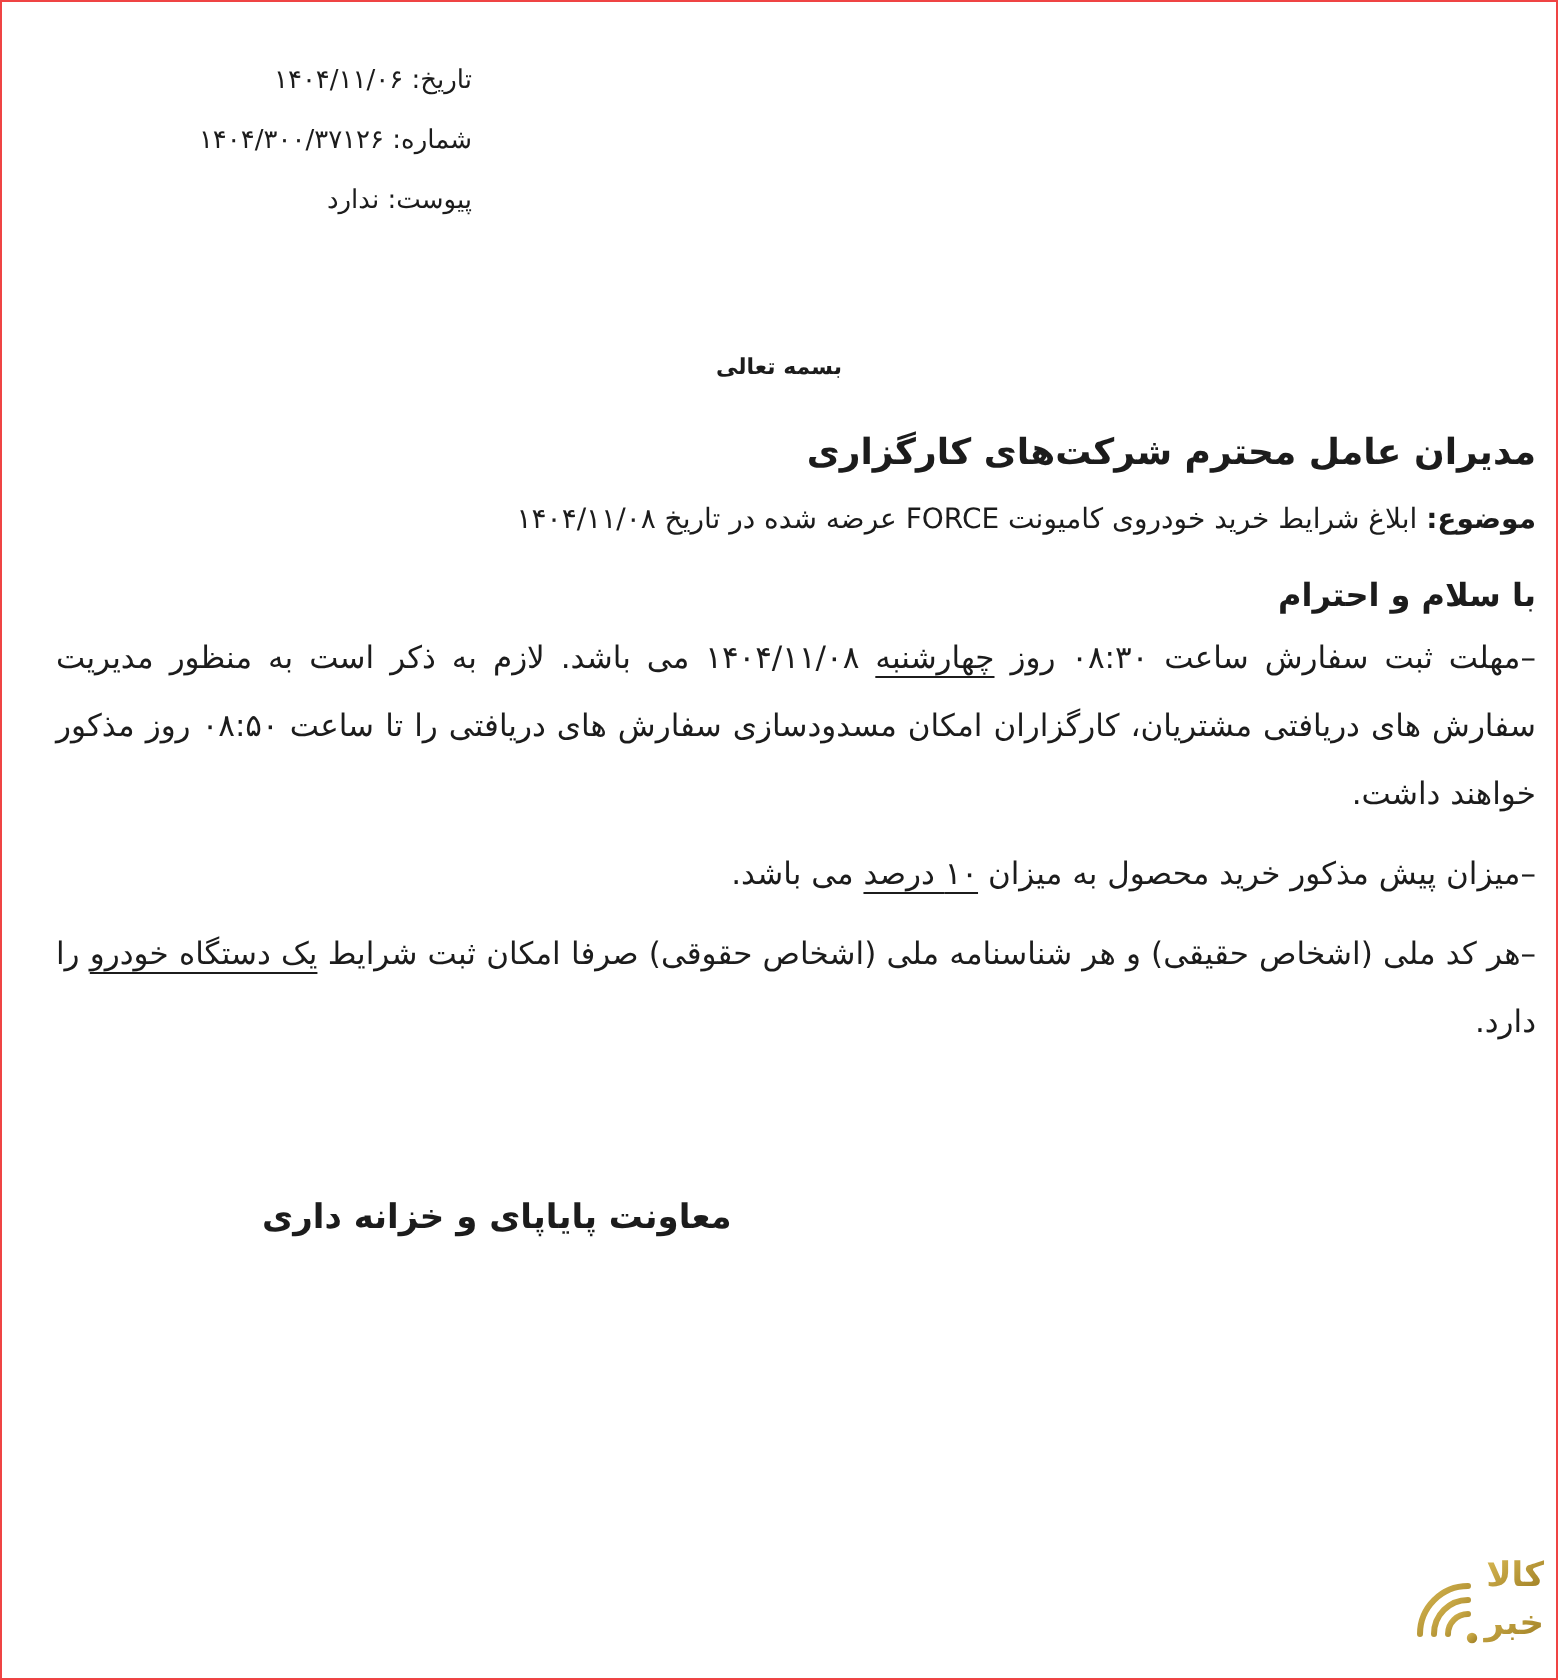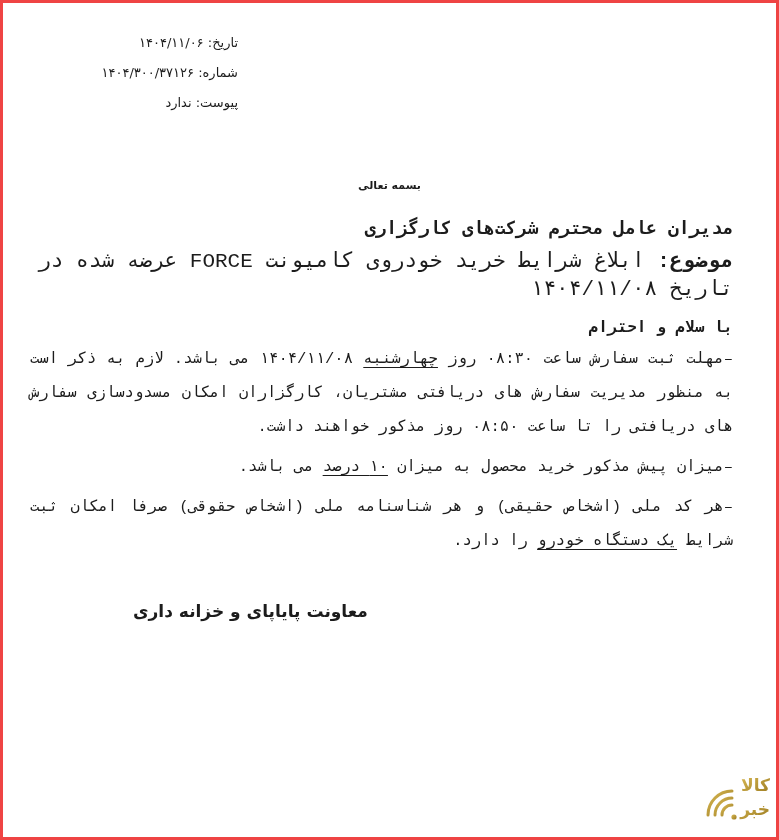--- a/index.html
+++ b/index.html
@@ -1,37 +1,37 @@
 <!DOCTYPE html>
 <html lang="fa"><head>
 <meta charset="utf-8">
 <style>
   html,body{margin:0;padding:0;background:#fff;}
   body{font-family:"DejaVu Sans",sans-serif;color:#1c1c1c;}
   .page{
     position:relative;width:779px;height:840px;box-sizing:border-box;
-    background:#fff;border:3px solid #ef4444;overflow:hidden;
+    background:#fff;border:1px solid #ef4444;overflow:hidden;
   }
   
   .meta{position:absolute;top:30px;left:22px;width:213px;direction:rtl;text-align:right;}
   .meta-row{font-size:13px;line-height:20px;margin-bottom:10px;white-space:nowrap;}
   .meta-label{color:#1c1c1c;}
   .meta-value{color:#1c1c1c;}
   
   .logo{position:absolute;top:24px;left:0;width:100%;text-align:center;}
   .logo svg{display:inline-block;}
   .org-fa{font-size:15px;font-weight:bold;color:#3b5ca8;margin-top:1px;direction:rtl;}
   .org-en{font-size:10.5px;color:#949494;letter-spacing:1.6px;margin-top:2px;}
   
   .besmeleh{position:absolute;top:176px;left:0;width:100%;text-align:center;
     font-weight:bold;font-size:11px;}
   
-  .content{position:absolute;top:212px;right:43px;left:27px;direction:rtl;text-align:right;font-family:Liberation Mono, monospace;}
+  .content{position:absolute;top:212px;right:10px;left:27px;direction:rtl;text-align:right;}
   .addressee{font-size:18px;font-weight:bold;line-height:28px;margin-bottom:5px;}
-  .subject{font-size:21px;line-height:28px;}
+  .subject{font-size:14px;line-height:28px;}
   .subject-label{font-weight:bold;}
   .salutation{font-size:16px;font-weight:bold;margin-top:10px;line-height:28px;}
   .intro{font-size:15.5px;line-height:34px;text-align:justify;text-indent:18px;margin:2px 0 5px 0;}
   .bullet{font-size:15.5px;line-height:34px;text-align:justify;margin:0 0 6px 0;}
   .bullet .u{text-decoration:underline;text-underline-offset:4px;}
   .signature{position:absolute;left:130px;top:598px;font-size:17px;font-weight:bold;direction:rtl;}
   
   .watermark{position:absolute;right:4px;bottom:6px;}
 </style>
 </head>

